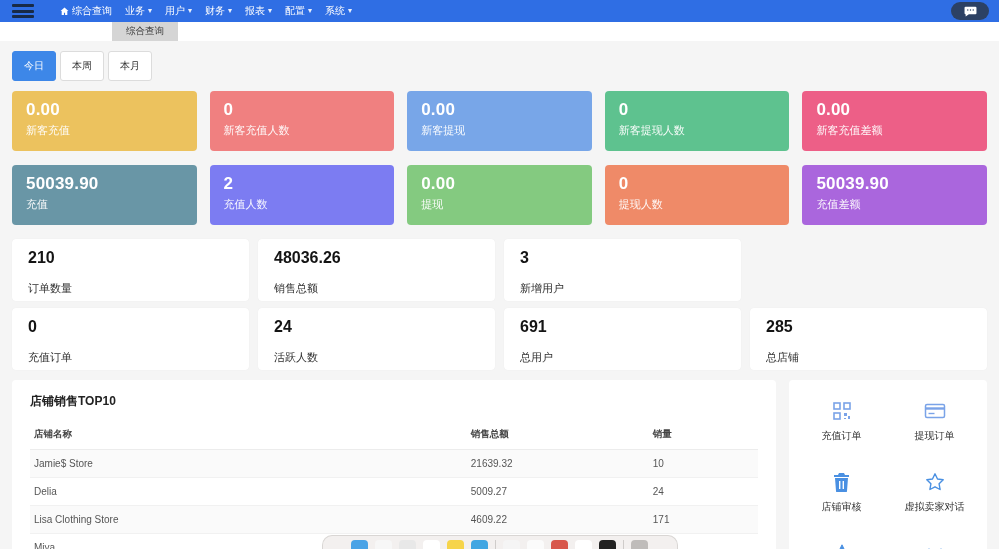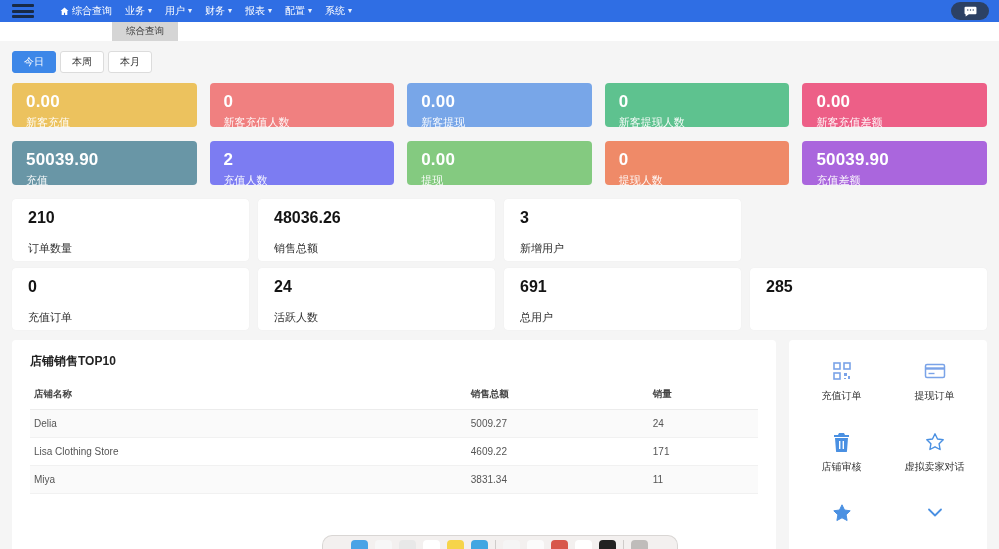--- a/index.html
+++ b/index.html
@@ -29,27 +29,27 @@
   
   .tabstrip { height:19px; background:#ffffff; display:flex; align-items:stretch; }
   .tab {
     margin-left:112px; padding:0 14px; background:#d5d5d5; color:#3a3a3a;
     font-size:9.5px; display:flex; align-items:center; cursor:pointer;
   }
   
   .content { padding:8px 12px 0; }
   .period { display:flex; gap:4px; margin:2px 0 10px; }
   .pbtn {
-    height:22px; padding:0 11px; font-size:10px; border-radius:3px; cursor:pointer;
+    height:30px; padding:0 11px; font-size:10px; border-radius:3px; cursor:pointer;
     border:1px solid #dcdcdc; background:#fff; color:#333;
     font-family:"Liberation Sans", sans-serif;
   }
   .pbtn.active { background:#3d87e8; border-color:#3d87e8; color:#fff; }
   .grid5 { display:grid; grid-template-columns:repeat(5,1fr); gap:13px; margin-bottom:14px; }
-  .ccard { height:44px; border-radius:4px; padding:9px 14px; color:#fff; }
+  .ccard { height:60px; border-radius:4px; padding:9px 14px; color:#fff; }
   .ccard .val { font-size:17px; font-weight:bold; letter-spacing:.2px; }
   .ccard .lbl { font-size:11px; margin-top:3px; opacity:.95; }
   .grid4 { display:grid; grid-template-columns:repeat(4,1fr); gap:9px; margin-bottom:7px; }
   .wcard { background:#fff; border-radius:4px; padding:10px 16px; height:62px; box-shadow:0 0 1px rgba(0,0,0,.08); }
   .wcard .val { font-size:16px; font-weight:bold; color:#141414; }
   .wcard .lbl { font-size:11px; color:#2f2f2f; margin-top:14px; }
   
   .bottom { display:flex; gap:13px; margin-top:10px; height:220px; }
   .table-card { flex:1; background:#fff; border-radius:4px; padding:13px 18px; overflow:hidden; }
   .card-title { font-size:12px; font-weight:bold; color:#222; margin-bottom:10px; }
@@ -204,36 +204,42 @@
       <div class="wcard">
         <div class="val">24</div>
         <div class="lbl">活跃人数</div>
       </div>
       <div class="wcard">
         <div class="val">691</div>
         <div class="lbl">总用户</div>
       </div>
       <div class="wcard">
         <div class="val">285</div>
+        <div class="lbl">总店铺</div>
       </div>
     </section>
 
     <section class="bottom">
 
       <div class="table-card">
         <div class="card-title">店铺销售TOP10</div>
         <table>
           <thead>
             <tr>
               <th class="col-name">店铺名称</th>
               <th class="col-amount">销售总额</th>
               <th class="col-qty">销量</th>
             </tr>
           </thead>
           <tbody>
+            <tr>
+              <td>Jamie$ Store</td>
+              <td>21639.32</td>
+              <td>10</td>
+            </tr>
             <tr>
               <td>Delia</td>
               <td>5009.27</td>
               <td>24</td>
             </tr>
             <tr>
               <td>Lisa Clothing Store</td>
               <td>4609.22</td>
               <td>171</td>
             </tr>

